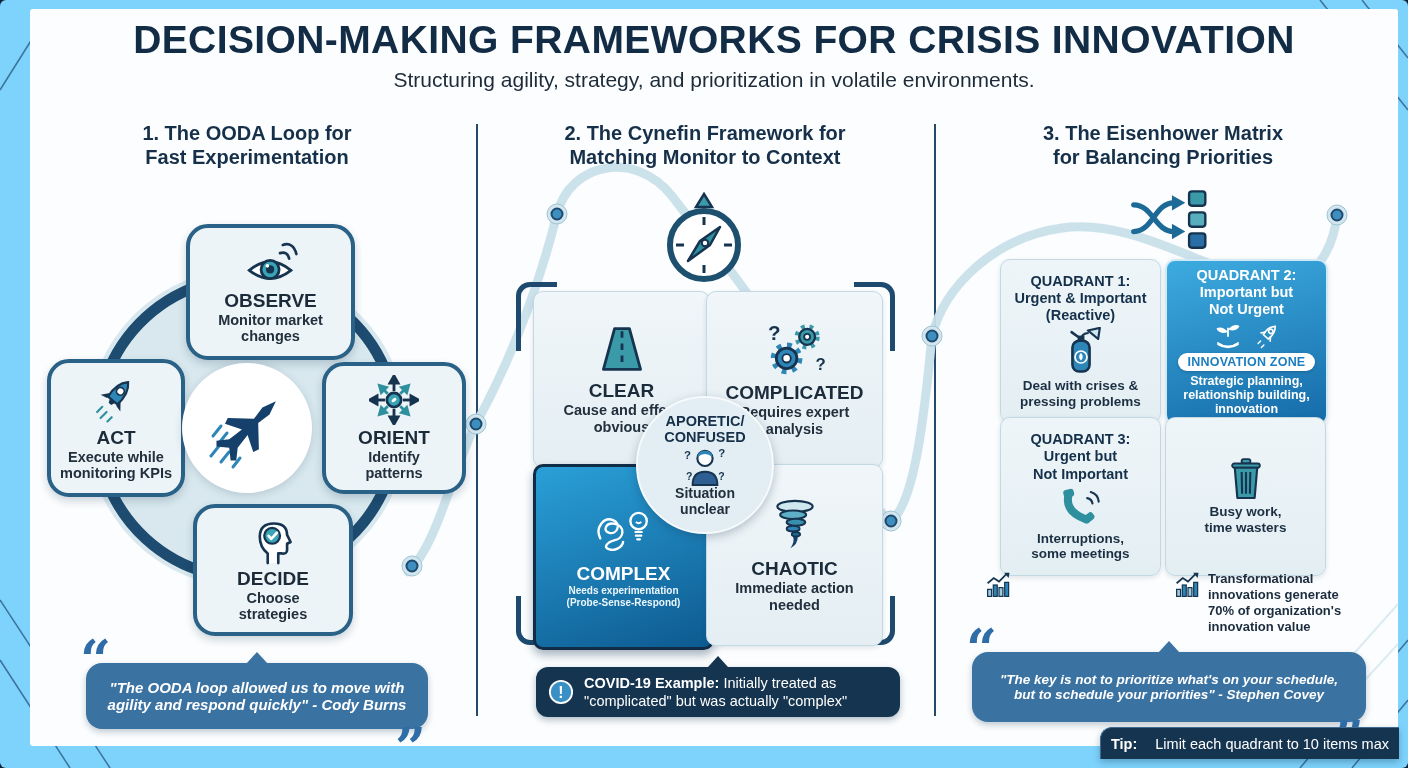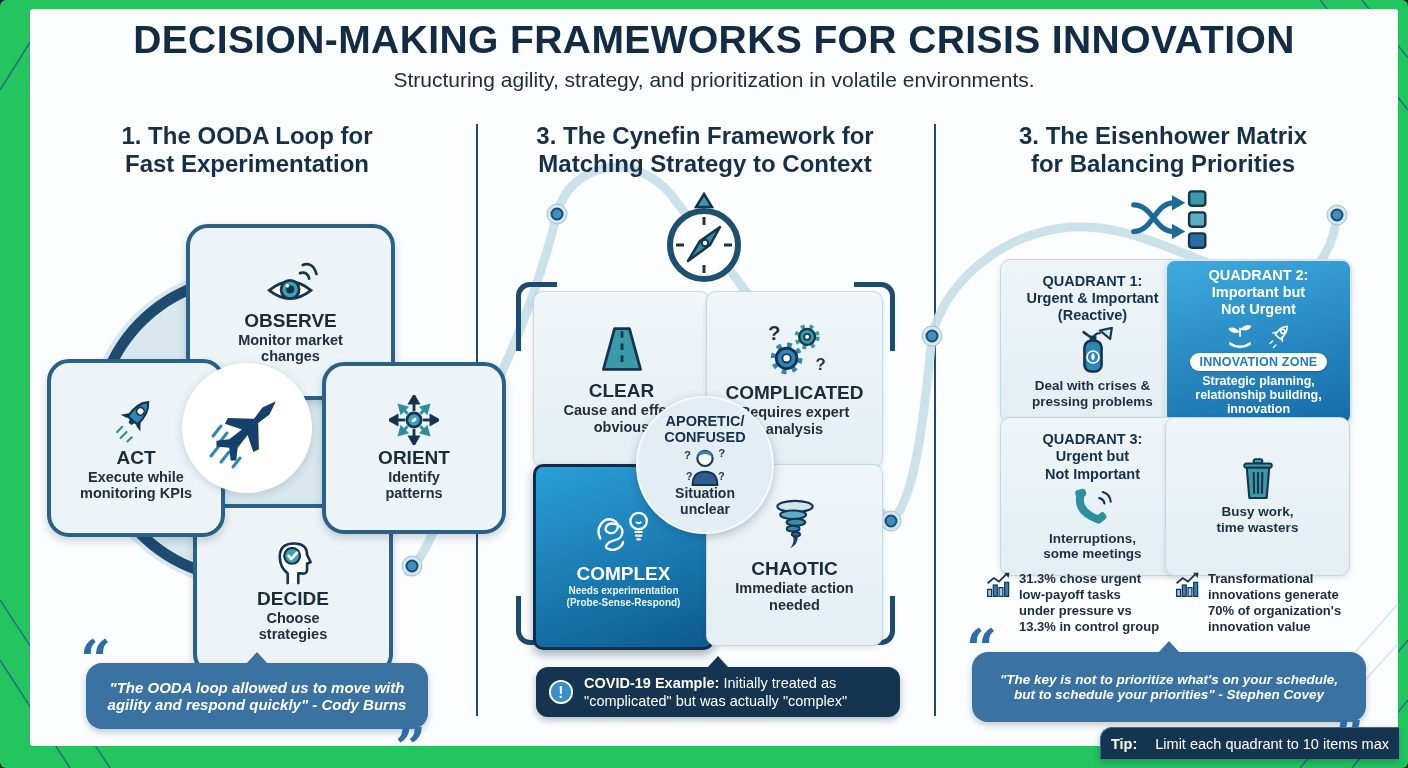--- a/index.html
+++ b/index.html
@@ -1,28 +1,28 @@
 <!DOCTYPE html>
 <html><head>
 <meta charset="utf-8">
 <style>
   html,body{margin:0;padding:0;background:#0a2238;}
-  #canvas{position:relative;width:1408px;height:768px;background:#22c55e;font-family:"Liberation Sans","DejaVu Sans",sans-serif;overflow:hidden;border-radius:6px;}
+  #canvas{position:relative;width:1408px;height:768px;background:#7dd3fc;font-family:"Liberation Sans","DejaVu Sans",sans-serif;overflow:hidden;border-radius:6px;}
   .content{position:absolute;left:30px;top:9px;width:1368px;height:737px;background:#fbfdfe;border-radius:3px;z-index:1;}
   .abs{position:absolute;}
   svg text{font-family:"Liberation Sans","DejaVu Sans",sans-serif;}
 
   .main-title{position:absolute;left:30px;top:18px;width:1368px;text-align:center;font-size:39px;font-weight:800;color:#132c45;letter-spacing:.4px;z-index:4;}
   .main-sub{position:absolute;left:30px;top:68px;width:1368px;text-align:center;font-size:21px;font-weight:500;color:#1d2b39;z-index:4;}
 
   .vline{position:absolute;top:124px;height:592px;width:2px;background:#24496b;z-index:2;}
-  .colhead{position:absolute;font-size:24px;font-weight:800;color:#16304a;text-align:center;line-height:1.18;z-index:4;}
+  .colhead{position:absolute;font-size:20px;font-weight:800;color:#16304a;text-align:center;line-height:1.18;z-index:4;}
 
   .disc{position:absolute;left:87px;top:268px;width:320px;height:320px;border-radius:50%;background:#d8e8ee;z-index:2;}
-  .ooda-box{position:absolute;background:#edf4f7;border:4px solid #2a6187;border-radius:22px;box-shadow:0 4px 8px rgba(20,50,80,.2);display:flex;flex-direction:column;align-items:center;justify-content:center;text-align:center;z-index:4;padding:20px;}
+  .ooda-box{position:absolute;background:#edf4f7;border:4px solid #2a6187;border-radius:22px;box-shadow:0 4px 8px rgba(20,50,80,.2);display:flex;flex-direction:column;align-items:center;justify-content:center;text-align:center;z-index:4;padding:0;}
   .ooda-box .bt{font-size:19px;font-weight:800;color:#1b2b3a;margin-top:2px;}
   .ooda-box .bd{font-size:14.5px;font-weight:600;color:#22303e;line-height:1.12;}
   .jet-circ{position:absolute;left:182px;top:363px;width:130px;height:130px;border-radius:50%;background:#ffffff;z-index:4;display:flex;align-items:center;justify-content:center;box-shadow:0 2px 8px rgba(20,50,80,.18);}
 
   .bubble{position:absolute;background:#3a72a2;border-radius:16px;color:#fff;display:flex;flex-direction:column;justify-content:center;text-align:center;font-style:italic;font-weight:600;z-index:5;padding:6px 10px;box-shadow:0 3px 6px rgba(20,50,80,.25);}
   .bubble:before{content:"";position:absolute;top:-11px;left:calc(50% - 11px);border-left:11px solid transparent;border-right:11px solid transparent;border-bottom:12px solid #3a72a2;}
   .qo,.qc{position:absolute;color:#2f6da8;font-weight:800;font-style:normal;font-size:54px;line-height:1;font-family:"DejaVu Serif",serif;}
   .qo{top:-30px;left:-6px;}
   .qc{top:calc(100% - 8px);right:2px;}
 
@@ -30,21 +30,21 @@
   .cyn-card .ct{font-size:19px;font-weight:800;color:#1b2b3a;margin-top:5px;}
   .cyn-card .cd{font-size:14.5px;font-weight:600;color:#22303e;line-height:1.15;}
   .cyn-card.hl{background:linear-gradient(160deg,#2aa0d8,#0d5a90);border:3px solid #102c46;box-shadow:0 5px 10px rgba(10,40,70,.35);}
   .cyn-card.hl .ct{color:#ffffff;}
   .cyn-card.hl .cd{color:#eaf6fc;font-size:10px;font-weight:700;}
   .cyn-center{position:absolute;left:636px;top:396px;width:134px;height:134px;border-radius:50%;background:#e3eef4;border:2px solid #f6fafc;box-shadow:0 3px 10px rgba(20,50,80,.28);z-index:6;display:flex;flex-direction:column;align-items:center;justify-content:center;text-align:center;}
   .cyn-center .nt{font-size:14.5px;font-weight:800;color:#16304a;line-height:1.15;}
   .cyn-center .nd{font-size:14px;font-weight:600;color:#22303e;line-height:1.12;}
   .brk{position:absolute;border-color:#1d4a6e;border-style:solid;border-width:0;z-index:3;}
 
-  .q-card{position:absolute;background:linear-gradient(180deg,#eef5f8,#e3eef3);border:1.5px solid #c2d9e4;border-radius:10px;display:flex;flex-direction:column;align-items:center;justify-content:center;text-align:center;z-index:4;padding:5px 12px;gap:3px;box-shadow:0 2px 5px rgba(20,50,80,.12);}
+  .q-card{position:absolute;background:linear-gradient(180deg,#eef5f8,#e3eef3);border:1.5px solid #c2d9e4;border-radius:10px;display:flex;flex-direction:column;align-items:center;justify-content:center;text-align:center;z-index:4;padding:5px 0;gap:3px;box-shadow:0 2px 5px rgba(20,50,80,.12);}
   .q-card .qt{font-size:14.5px;font-weight:800;color:#14304b;line-height:1.18;white-space:nowrap;}
   .q-card .qd{font-size:13.5px;font-weight:700;color:#1c2f42;line-height:1.15;white-space:nowrap;}
   .q-card.hl2{background:linear-gradient(165deg,#3dabdf,#156ba8);border:2px solid #cfe9f6;}
   .q-card.hl2 .qt{color:#ffffff;}
   .q-card.hl2 .qd{color:#ffffff;font-size:12.5px;font-weight:600;}
   .iconrow{display:flex;gap:8px;align-items:center;justify-content:center;}
   .pill{background:#ffffff;color:#1a7fc0;font-weight:800;font-size:12.5px;border-radius:999px;padding:2px 10px;letter-spacing:.2px;white-space:nowrap;box-shadow:0 1px 3px rgba(10,40,70,.3);}
 
   .stat{position:absolute;display:flex;gap:6px;z-index:4;align-items:flex-start;}
   .stat .sl{font-size:13px;font-weight:700;color:#1b2c3e;line-height:1.22;text-align:left;}
@@ -264,22 +264,22 @@
   </div>
 
   <div class="bubble" style="left:86px;top:663px;width:322px;height:54px;font-size:15px;">
     <span class="qo">“</span>
     <div>"The OODA loop allowed us to move with</div>
     <div>agility and respond quickly" - Cody Burns</div>
     <span class="qc">”</span>
   </div>
 
   <div class="colhead" style="left:505px;top:122px;width:400px;">
-    <div>3. The Cynefin Framework for</div>
-    <div>Matching Strategy to Context</div>
+    <div>2. The Cynefin Framework for</div>
+    <div>Matching Monitor to Context</div>
   </div>
 
   <svg class="abs" style="left:664px;top:192px;z-index:4" width="80" height="94" viewBox="0 0 80 94">
     <polygon points="40,2 48,15 32,15" fill="#3a9aa8" stroke="#16344f" stroke-width="2.5"></polygon>
     <circle cx="40" cy="53" r="34" fill="#fff" stroke="#1d4f6e" stroke-width="6"></circle>
     <g stroke="#16344f" stroke-width="3">
       <line x1="40" y1="25" x2="40" y2="33"></line>
         <line x1="40" y1="73" x2="40" y2="81"></line>
       <line x1="12" y1="53" x2="20" y2="53"></line>
         <line x1="60" y1="53" x2="68" y2="53"></line>
@@ -497,26 +497,20 @@
 
   <div class="stat" style="left:985px;top:571px;">
     <svg width="28" height="28" viewBox="0 0 32 32">
       <path d="M3 14 L10 8 L16 12 L25 3" fill="none" stroke="#16344f" stroke-width="2"></path>
       <polygon points="22,2 28,2 27,8" fill="#16344f"></polygon>
       <rect x="3" y="21" width="4.5" height="8" fill="#9fc8dc" stroke="#16344f" stroke-width="1.4"></rect>
       <rect x="9.5" y="16" width="4.5" height="13" fill="#2e86b8" stroke="#16344f" stroke-width="1.4"></rect>
       <rect x="16" y="19" width="4.5" height="10" fill="#9fc8dc" stroke="#16344f" stroke-width="1.4"></rect>
       <rect x="22.5" y="13" width="4.5" height="16" fill="#2e86b8" stroke="#16344f" stroke-width="1.4"></rect>
     </svg>
-    <div class="sl">
-      <div>31.3% chose urgent</div>
-      <div>low-payoff tasks</div>
-      <div>under pressure vs</div>
-      <div>13.3% in control group</div>
-    </div>
   </div>
 
   <div class="stat" style="left:1174px;top:571px;">
     <svg width="28" height="28" viewBox="0 0 32 32">
       <path d="M3 14 L10 8 L16 12 L25 3" fill="none" stroke="#16344f" stroke-width="2"></path>
       <polygon points="22,2 28,2 27,8" fill="#16344f"></polygon>
       <rect x="3" y="21" width="4.5" height="8" fill="#9fc8dc" stroke="#16344f" stroke-width="1.4"></rect>
       <rect x="9.5" y="16" width="4.5" height="13" fill="#2e86b8" stroke="#16344f" stroke-width="1.4"></rect>
       <rect x="16" y="19" width="4.5" height="10" fill="#9fc8dc" stroke="#16344f" stroke-width="1.4"></rect>
       <rect x="22.5" y="13" width="4.5" height="16" fill="#2e86b8" stroke="#16344f" stroke-width="1.4"></rect>

